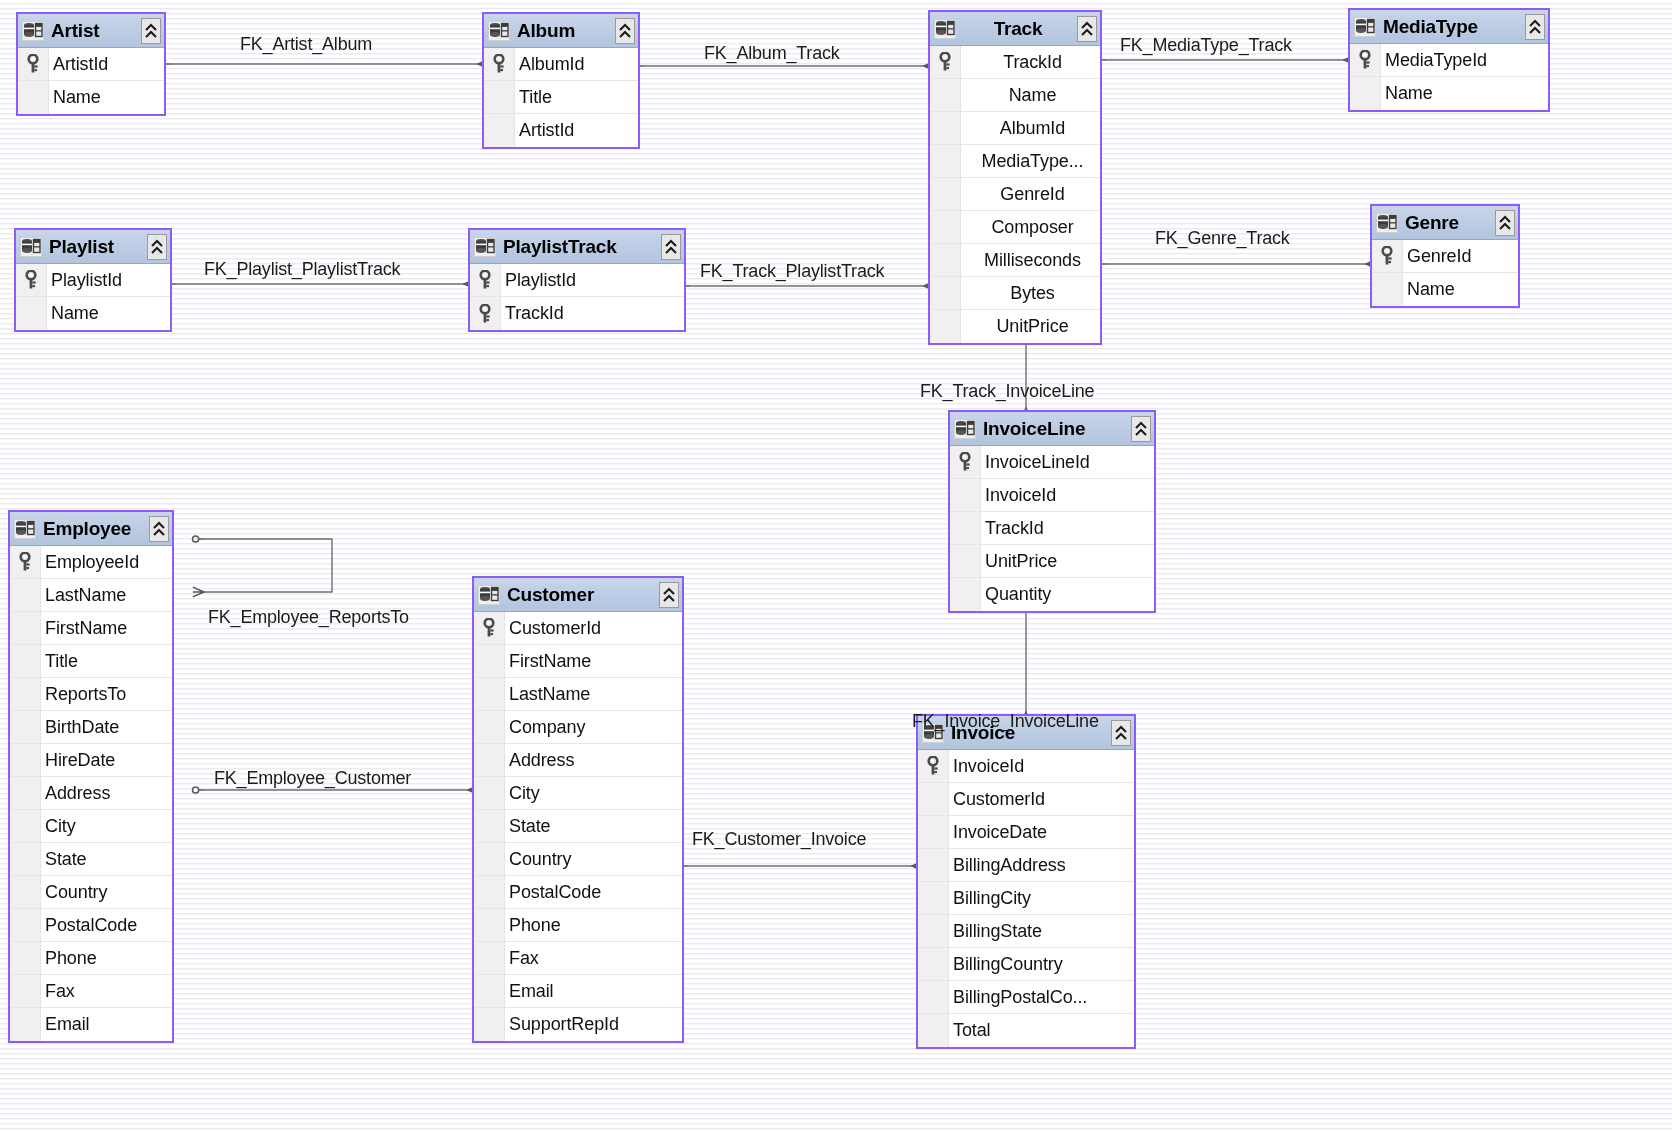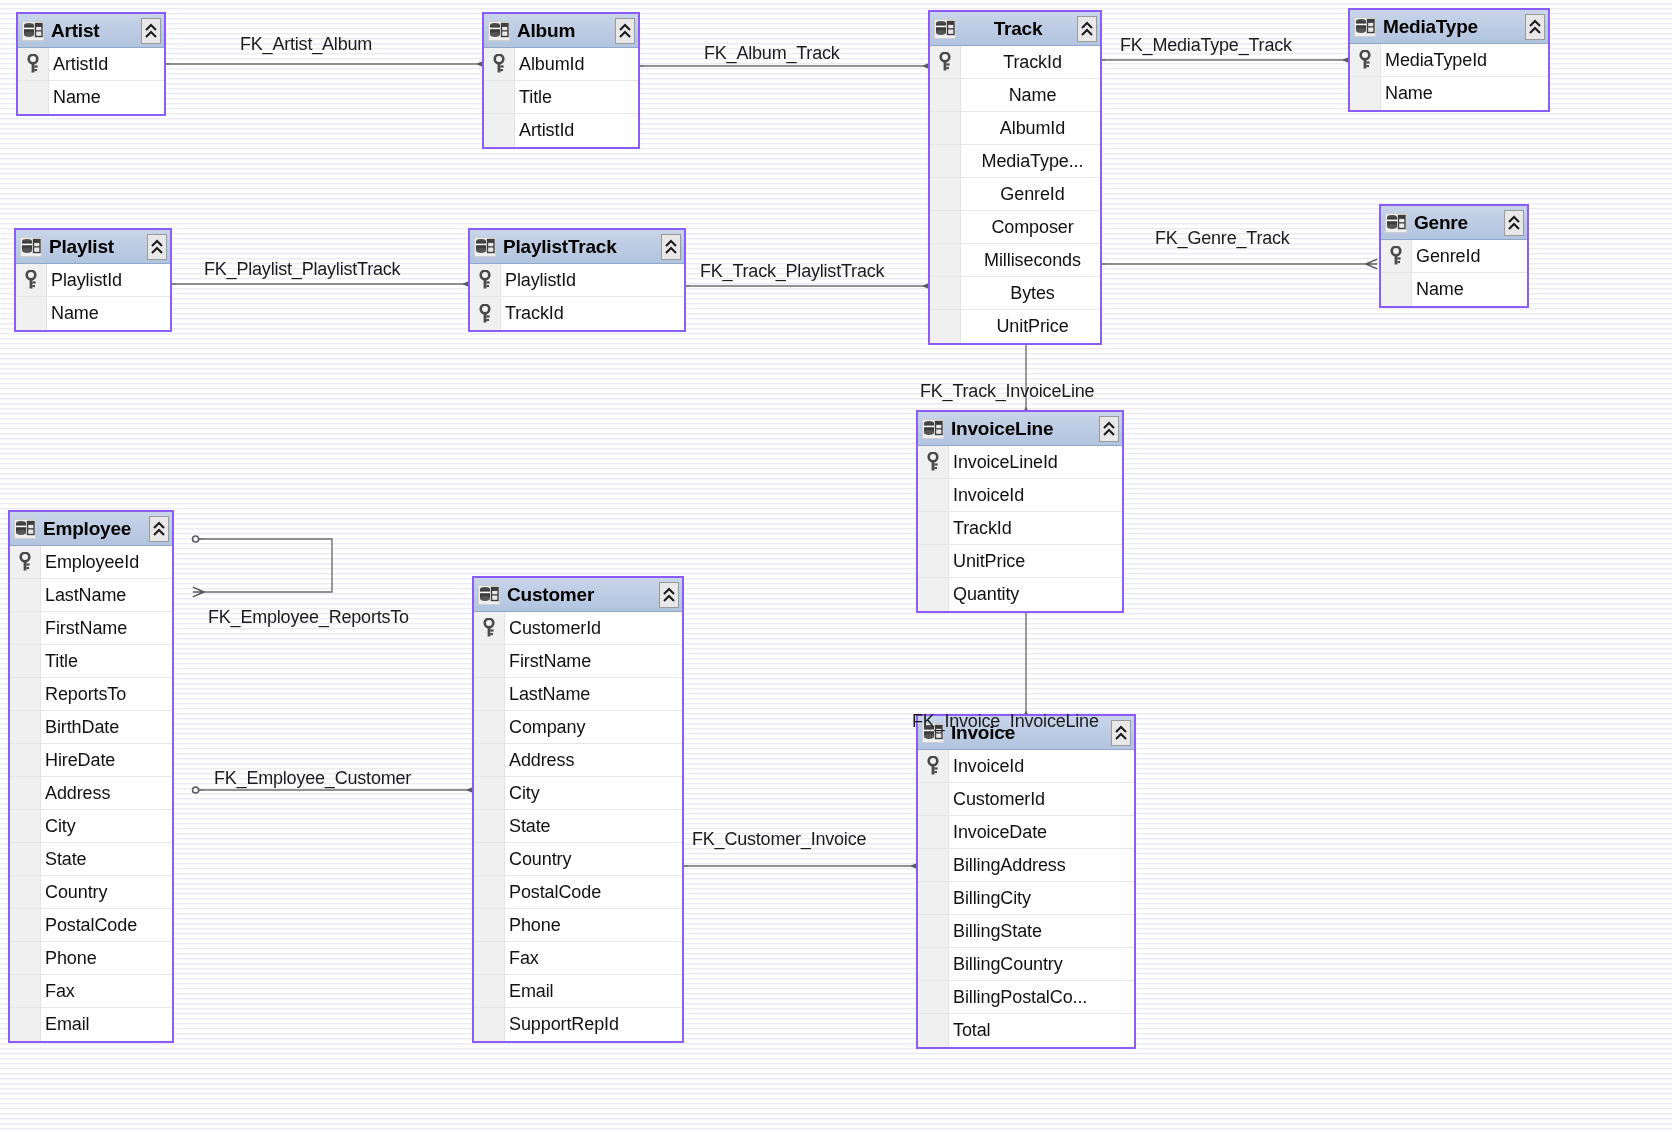--- a/index.html
+++ b/index.html
@@ -360,21 +360,21 @@
               </svg>
             </span>
             <span class="col-name">MediaTypeId</span>
           </div>
           <div class="ent-row">
             <span class="key-cell"></span>
             <span class="col-name">Name</span>
           </div>
         </div>
       </div>
-      <div class="entity" style="left: 1370px; top: 204px; width: 150px; margin-left: 9px;">
+      <div class="entity" style="left: 1370px; top: 204px; width: 150px;">
         <div class="ent-header">
           <span class="tbl-icon"><svg width="20" height="18" viewBox="0 0 20 18">
               <ellipse cx="6" cy="3.5" rx="5" ry="2.4" fill="#4a4a4a"></ellipse>
               <rect x="1" y="3.5" width="10" height="9" fill="#3c3c3c"></rect>
               <ellipse cx="6" cy="12.5" rx="5" ry="2.4" fill="#555555"></ellipse>
               <rect x="1" y="5.6" width="10" height="1.6" fill="#ffffff"></rect>
               <rect x="12.5" y="1.5" width="6.5" height="13" fill="#e9e9e9" stroke="#3c3c3c" stroke-width="1.4"></rect>
               <rect x="12.5" y="1.5" width="6.5" height="3.4" fill="#3c3c3c"></rect>
               <rect x="12.5" y="8.2" width="6.5" height="1.3" fill="#3c3c3c"></rect>
             </svg></span>
@@ -485,21 +485,21 @@
                 <circle cx="7" cy="5" r="1.3" fill="#ffffff"></circle>
                 <rect x="5.6" y="8.5" width="2.8" height="10" fill="#4a4a4a"></rect>
                 <rect x="8.4" y="11.4" width="3.2" height="2.2" fill="#4a4a4a"></rect>
                 <rect x="8.4" y="15" width="2.6" height="2.1" fill="#4a4a4a"></rect>
               </svg>
             </span>
             <span class="col-name">TrackId</span>
           </div>
         </div>
       </div>
-      <div class="entity" style="left: 916px; top: 410px; width: 208px;">
+      <div class="entity" style="left: 948px; top: 410px; width: 208px;">
         <div class="ent-header">
           <span class="tbl-icon"><svg width="20" height="18" viewBox="0 0 20 18">
               <ellipse cx="6" cy="3.5" rx="5" ry="2.4" fill="#4a4a4a"></ellipse>
               <rect x="1" y="3.5" width="10" height="9" fill="#3c3c3c"></rect>
               <ellipse cx="6" cy="12.5" rx="5" ry="2.4" fill="#555555"></ellipse>
               <rect x="1" y="5.6" width="10" height="1.6" fill="#ffffff"></rect>
               <rect x="12.5" y="1.5" width="6.5" height="13" fill="#e9e9e9" stroke="#3c3c3c" stroke-width="1.4"></rect>
               <rect x="12.5" y="1.5" width="6.5" height="3.4" fill="#3c3c3c"></rect>
               <rect x="12.5" y="8.2" width="6.5" height="1.3" fill="#3c3c3c"></rect>
             </svg></span>

